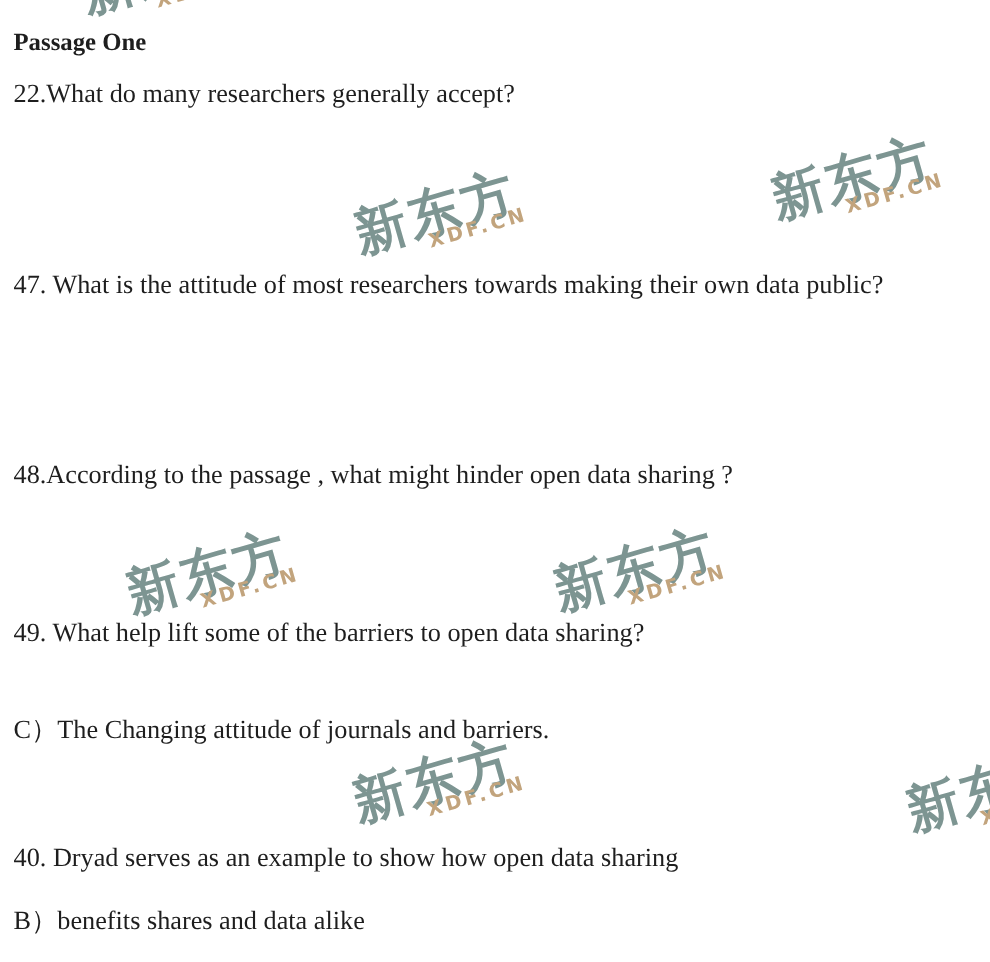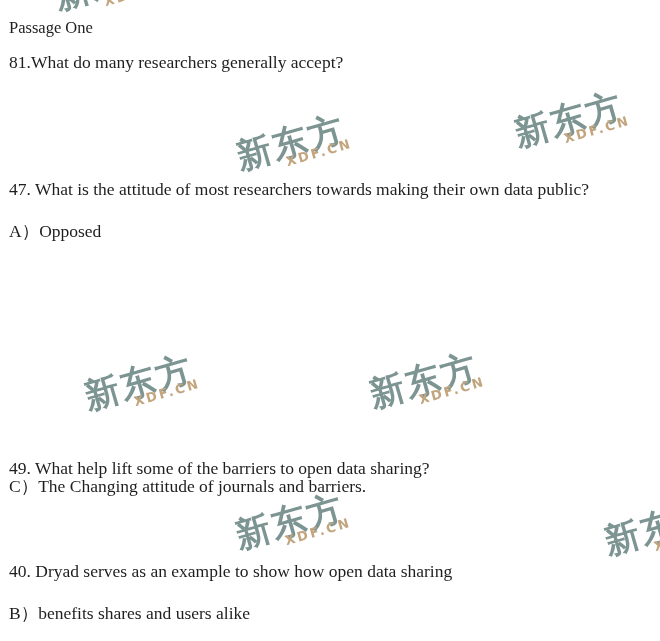--- a/index.html
+++ b/index.html
@@ -20,21 +20,21 @@
     left: 9px;
     font-family: "Liberation Serif", "DejaVu Serif", serif;
     font-size: 17.5px;
     line-height: 1.1;
     color: #1e1e1e;
     white-space: nowrap;
     z-index: 2;
   }
   .title {
     font-size: 16.5px;
-    font-weight: 400;
+    font-weight: 700;
   }
   
   .wm {
     position: absolute;
     width: 120px;
     transform: rotate(-16deg);
     z-index: 1;
     pointer-events: none;
   }
   .wm-cn {
@@ -92,25 +92,25 @@
     <span class="wm-cn" style="color: rgb(125, 149, 146);">新东方</span>
     <span class="wm-en" style="color: rgb(194, 164, 125);">XDF.CN</span>
   </div>
   <div class="wm wm7" aria-hidden="true">
     <span class="wm-cn" style="color: rgb(125, 149, 146);">新东方</span>
     <span class="wm-en" style="color: rgb(194, 164, 125);">XDF.CN</span>
   </div>
 
   <h1 class="line title" style="top:8px">Passage One</h1>
 
-  <div class="line" style="top:53px">81.What do many researchers generally accept?</div>
+  <div class="line" style="top:53px">22.What do many researchers generally accept?</div>
 
   <div class="line" style="top:180px">47. What is the attitude of most researchers towards making their own data public?</div>
-  <div class="line" style="top:222px">A）Opposed</div>
 
+  <div class="line" style="top:307px">48.According to the passage , what might hinder open data sharing ?</div>
 
-  <div class="line" style="top:459px">49. What help lift some of the barriers to open data sharing?</div>
+  <div class="line" style="top:412px">49. What help lift some of the barriers to open data sharing?</div>
   <div class="line" style="top:477px">C）The Changing attitude of journals and barriers.</div>
 
   <div class="line" style="top:562px">40. Dryad serves as an example to show how open data sharing</div>
-  <div class="line" style="top:604px">B）benefits shares and users alike</div>
+  <div class="line" style="top:604px">B）benefits shares and data alike</div>
 
 </div>
 
 </body></html>

